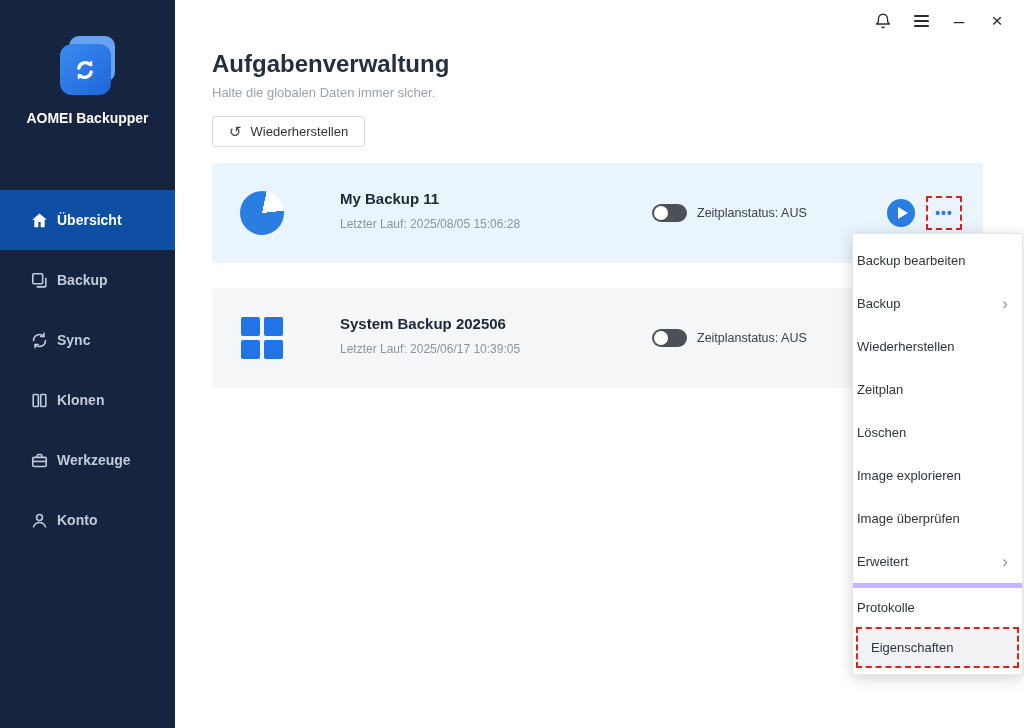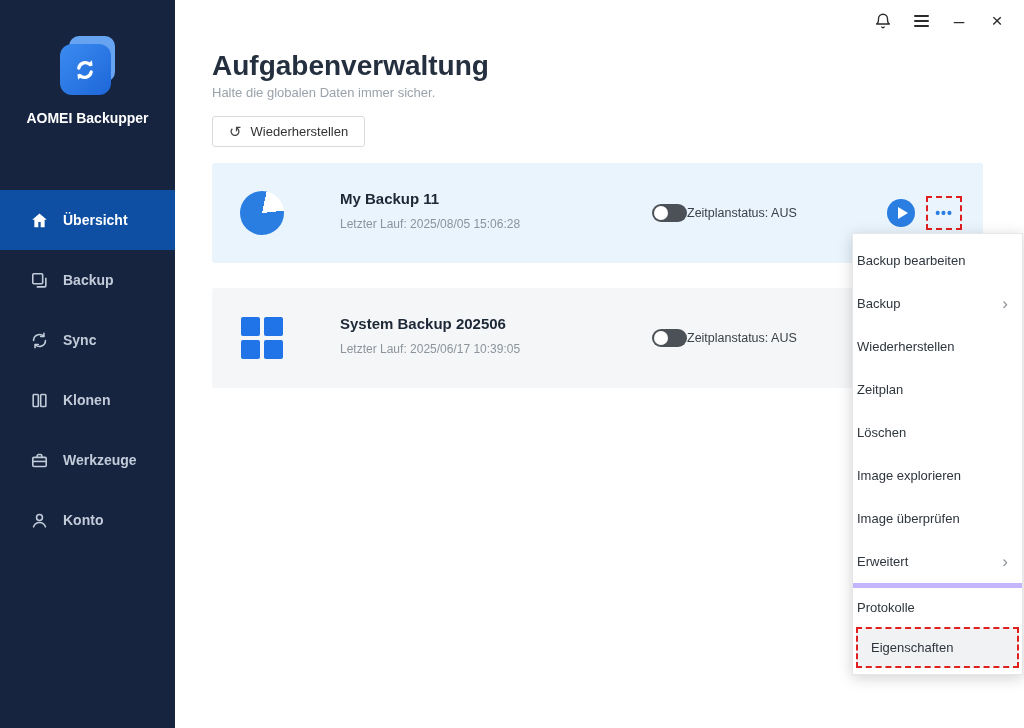--- a/index.html
+++ b/index.html
@@ -8,53 +8,53 @@
 
   
   .sidebar { position:absolute; left:0; top:0; width:175px; height:728px; background:#16243f;text-decoration:underline; }
   .logo { position:absolute; top:36px; left:50%; transform:translateX(-50%); width:60px; height:60px; }
   .logo .back { position:absolute; top:0; right:3px; width:46px; height:46px; border-radius:10px; background:#66a3f1; }
   .logo .front { position:absolute; bottom:1px; left:2px; width:51px; height:51px; border-radius:12px;
                  background:linear-gradient(135deg,#3b8bf0,#1d66d9); display:flex; align-items:center; justify-content:center; }
   .app-name { position:absolute; top:110px; left:0; width:100%; text-align:center; color:#ffffff; font-size:14px; font-weight:bold; }
 
   .nav { position:absolute; top:190px; left:0; width:100%; }
-  .nav-item { height:60px; display:flex; align-items:center; padding-left:30px; gap:14px;
+  .nav-item { height:60px; display:flex; align-items:center; padding-left:30px; gap:8px;
               color:#c2cbd9; font-size:14px; font-weight:bold; cursor:pointer; }
   .nav-item svg { width:19px; height:19px; flex:none; }
   .nav-item.active { background:#0e4fa3; color:#ffffff; }
 
   
   .titlebar-icons { position:absolute; top:6px; right:8px; display:flex; align-items:center; z-index:10; }
   .tb-btn { width:38px; height:30px; display:flex; align-items:center; justify-content:center;
             color:#2b2b2b; font-size:19px; cursor:pointer; }
   .hamburger { display:flex; flex-direction:column; gap:3px; }
   .hamburger span { display:block; width:15px; height:2px; background:#2b2b2b; border-radius:1px; }
 
   
-  .page-title { position:absolute; left:212px; top:50px; font-size:28px; font-weight:bold; color:#24303f; }
+  .page-title { position:absolute; left:212px; top:50px; font-size:24px; font-weight:bold; color:#24303f; }
   .page-subtitle { position:absolute; left:212px; top:85px; font-size:13px; color:#9aa2ab; }
   .restore-btn { position:absolute; left:212px; top:116px; height:31px; display:inline-flex; align-items:center; gap:9px;
                  padding:0 16px; background:#ffffff; border:1px solid #d7dbdf; border-radius:3px;
                  font-size:13px; color:#333; cursor:pointer; }
   .restore-btn .glyph { font-size:15px; line-height:1; color:#444; }
 
   
   .task-row { position:absolute; left:212px; width:771px; height:100px; border-radius:3px; }
   .task-row.row-0 { top:163px; background:#e9f4fd; }
   .task-row.row-1 { top:288px; background:#f5f6f7; }
   .task-icon { position:absolute; left:28px; top:28px; width:44px; height:44px; }
   .pie { width:44px; height:44px; border-radius:50%;
          background:conic-gradient(from 12deg, #ffffff 0 72deg, #2a7de1 72deg 360deg); }
   .win-grid { width:42px; height:42px; margin:1px; display:grid; grid-template-columns:1fr 1fr; gap:4px; }
   .win-grid span { background:#2173e8; border-radius:2px; }
   .task-text { position:absolute; left:128px; top:27px; }
   .task-name { font-size:15px; font-weight:bold; color:#1d2836; }
   .task-lastrun { margin-top:10px; font-size:12px; color:#8b949d; }
-  .sched { position:absolute; left:440px; top:50%; transform:translateY(-50%); display:flex; align-items:center; }
+  .sched { position:absolute; left:440px; top:50%; transform:translateY(-50%); display:flex; align-items:center; gap:10px; }
   .toggle { width:35px; height:18px; border-radius:9px; background:#4b5157; position:relative; cursor:pointer; flex:none; }
   .toggle .knob { position:absolute; left:2px; top:2px; width:14px; height:14px; border-radius:50%; background:#fff; }
   .sched-label { font-size:12.5px; color:#3a4148; }
   .play-btn { position:absolute; left:675px; top:36px; width:28px; height:28px; border-radius:50%; background:#2a7de1;
               display:flex; align-items:center; justify-content:center; cursor:pointer; }
   .play-tri { width:0; height:0; border-left:10px solid #ffffff; border-top:6px solid transparent;
               border-bottom:6px solid transparent; margin-left:3px; }
   .more-btn { position:absolute; left:714px; top:33px; width:36px; height:34px; border:2px dashed #e01f1f;
               display:flex; align-items:center; justify-content:center; color:#2a7de1;
               font-size:14px; font-weight:bold; letter-spacing:1px; cursor:pointer; background:#e9f4fd; }

